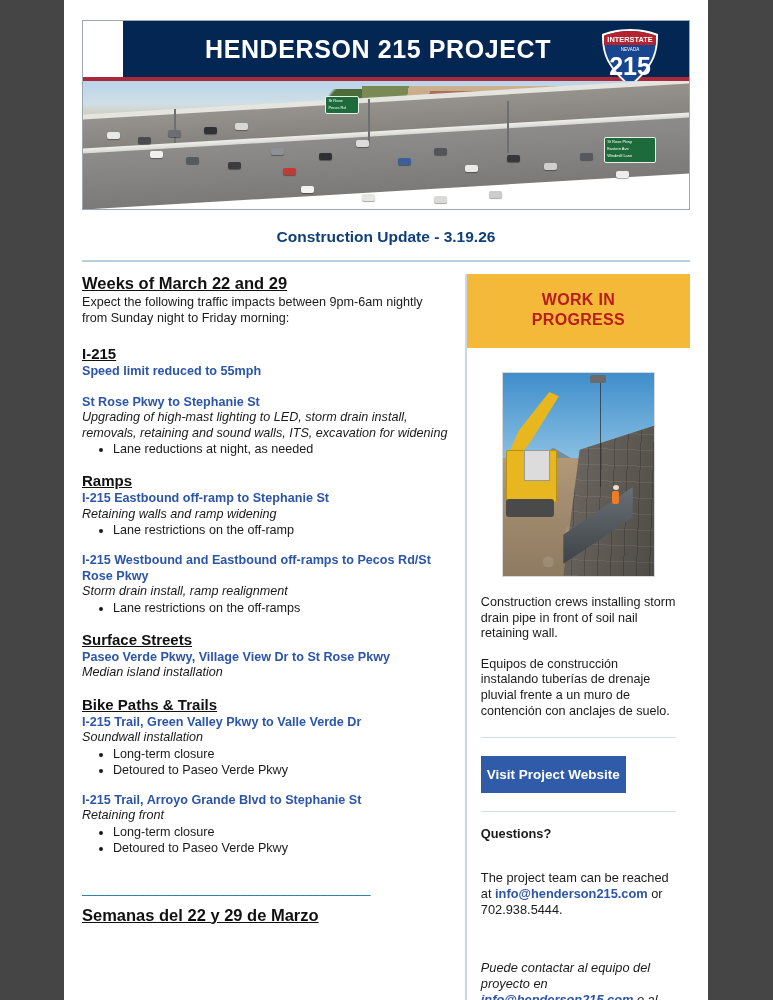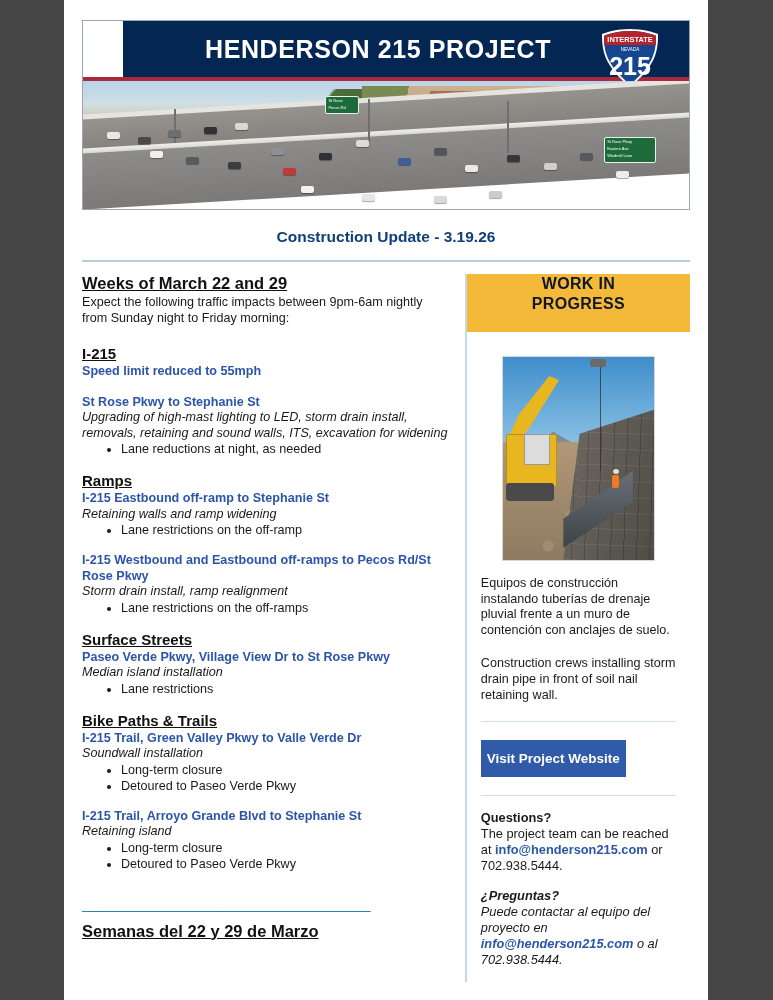--- a/index.html
+++ b/index.html
@@ -187,21 +187,21 @@
     color: #2c55a8;
     line-height: 15.5px;
   }
   .desc {
     font-size: 12.6px;
     font-style: italic;
     color: #1a1a1a;
     line-height: 15.5px;
   }
   ul.bullets {
-    margin: 0 0 0 39px;
+    margin: 0 0 0 31px;
     padding: 0;
   }
   ul.bullets li {
     font-size: 12.6px;
     color: #1a1a1a;
     line-height: 16px;
     list-style: disc;
   }
   .gap-md { height: 15px; }
   .gap-lg { height: 20px; }
@@ -211,26 +211,26 @@
     color: #0369a1;
     letter-spacing: -0.3px;
     overflow: hidden;
     white-space: nowrap;
     margin: 6px 0 10px 0;
   }
 
   
   .wip-banner {
     background: #f5b93a;
-    color: #0f172a;
+    color: #b91c1c;
     font-size: 16px;
     font-weight: bold;
     text-align: center;
     line-height: 20px;
-    padding: 0 10px 18px 10px;
+    padding: 16px 10px 18px 10px;
     letter-spacing: 0.3px;
   }
   .wip-photo-wrap {
     padding: 24px 0 0 0;
     display: flex;
     justify-content: center;
   }
   .wip-photo {
     position: relative;
     width: 153px;
@@ -313,21 +313,21 @@
     border: none;
     cursor: pointer;
     font-family: "Liberation Sans", sans-serif;
   }
 
   .q-block { padding: 0 14px; }
   .q-head {
     font-size: 12.8px; font-weight: bold; color: #1a1a1a; line-height: 16px;
   }
   .q-head.ital { font-style: italic; }
-  .q-text { font-size: 12.8px; color: #1a1a1a; line-height: 16px; }
+  .q-text { font-size: 12.8px; color: #1a1a1a; line-height: 16px; margin-top: 28px; }
   .q-text.ital { font-style: italic; }
   .q-link {
     color: #2c55a8; font-weight: bold; text-decoration: none;
   }
   .q-link.ital { font-style: italic; }
   .q-gap { height: 14px; }
 </style>
 </head>
 <body>
 
@@ -435,35 +435,32 @@
       <div class="sub-head">I-215 Westbound and Eastbound off-ramps to Pecos Rd/St Rose Pkwy</div>
       <div class="desc">Storm drain install, ramp realignment</div>
       <ul class="bullets">
         <li>Lane restrictions on the off-ramps</li>
       </ul>
 
       <div class="gap-md"></div>
       <div class="sec-head">Surface Streets</div>
       <div class="sub-head">Paseo Verde Pkwy, Village View Dr to St Rose Pkwy</div>
       <div class="desc">Median island installation</div>
-      <ul class="bullets">
-        <li>Lane restrictions</li>
-      </ul>
 
       <div class="gap-md"></div>
       <div class="sec-head">Bike Paths &amp; Trails</div>
       <div class="sub-head">I-215 Trail, Green Valley Pkwy to Valle Verde Dr</div>
       <div class="desc">Soundwall installation</div>
       <ul class="bullets">
         <li>Long-term closure</li>
         <li>Detoured to Paseo Verde Pkwy</li>
       </ul>
       <div class="gap-md"></div>
       <div class="sub-head">I-215 Trail, Arroyo Grande Blvd to Stephanie St</div>
-      <div class="desc">Retaining island</div>
+      <div class="desc">Retaining front</div>
       <ul class="bullets">
         <li>Long-term closure</li>
         <li>Detoured to Paseo Verde Pkwy</li>
       </ul>
 
       <div class="gap-lg"></div>
       <div class="underscore-rule">___________________________________________</div>
       <div class="sec-head big">Semanas del 22 y 29 de Marzo</div>
       <div class="gap-lg"></div>
     </div>
@@ -486,40 +483,39 @@
           <div class="wp-exc-body"></div>
           <div class="wp-exc-cab"></div>
           <div class="wp-exc-track"></div>
           <div class="wp-cable"></div>
           <div class="wp-bucket"></div>
           <div class="wp-worker-h"></div>
           <div class="wp-worker-v"></div>
         </div>
       </div>
 
+      <div class="cap first">Construction crews installing storm drain pipe in front of soil nail retaining wall.</div>
       <div class="cap second">Equipos de construcción instalando tuberías de drenaje pluvial frente a un muro de contención con anclajes de suelo.</div>
-      <div class="cap first">Construction crews installing storm drain pipe in front of soil nail retaining wall.</div>
 
       <div class="side-divider"></div>
 
       <button class="visit-btn">Visit Project Website</button>
 
       <div class="side-divider"></div>
 
       <div class="q-gap"></div>
       <div class="q-block">
         <div class="q-head">Questions?</div>
         <div class="q-text">
           <span>The project team can be reached at</span>
           <a class="q-link" href="#">info@henderson215.com</a><span> or 702.938.5444.</span>
         </div>
 
         <div class="q-gap"></div>
 
-        <div class="q-head ital">¿Preguntas?</div>
         <div class="q-text ital">
           <span>Puede contactar al equipo del proyecto en</span>
           <a class="q-link ital" href="#">info@henderson215.com</a><span> o al 702.938.5444.</span>
         </div>
       </div>
       <div class="q-gap"></div>
     </div>
   </div>
 </div>
 

